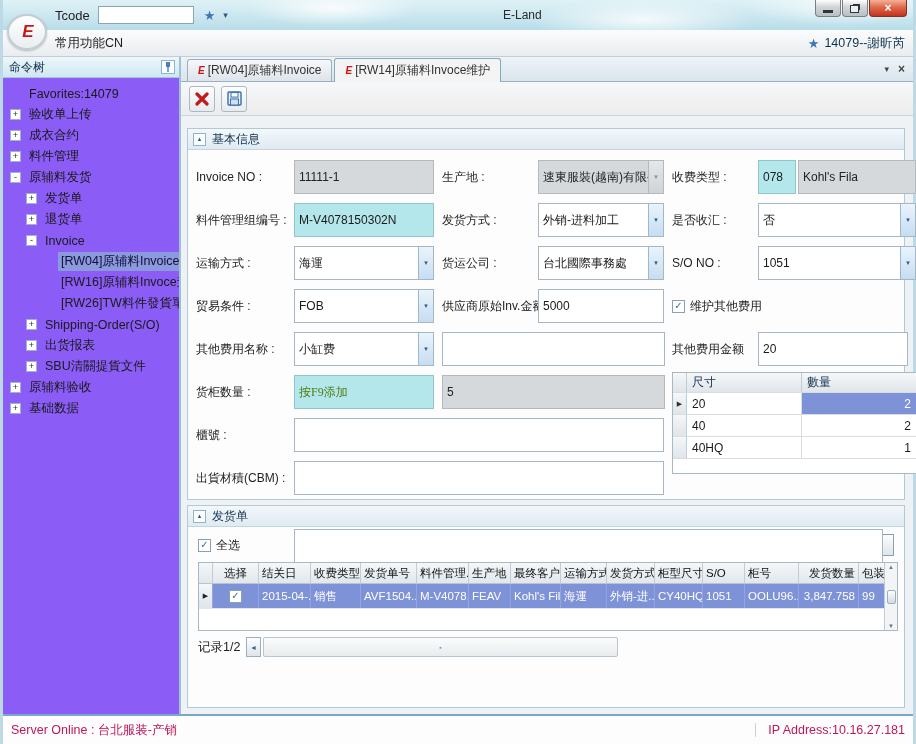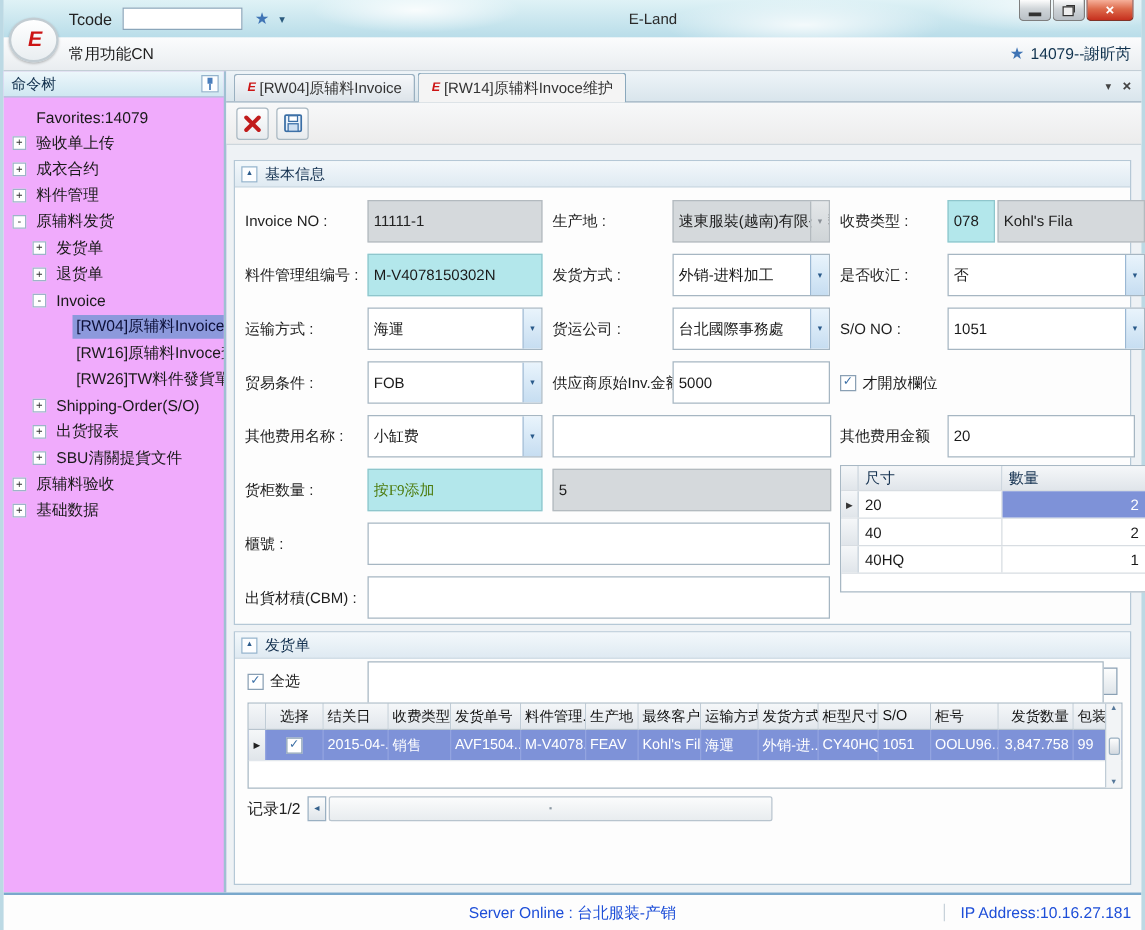--- a/index.html
+++ b/index.html
@@ -36,21 +36,21 @@
   .ribbon { height:27px; flex:0 0 27px; background:linear-gradient(#fbfcfd,#e9edf0);
     border-bottom:1px solid #c3ced6; display:flex; align-items:center; position:relative; }
   .home-tab { margin-left:52px; font-size:12.5px; color:#1c1c1c; }
   .user-badge { position:absolute; right:8px; display:flex; align-items:center; gap:5px; font-size:12.5px; color:#10324e; }
   .user-badge .star { color:#3f74b5; font-size:13px; }
 
   
   .body { flex:1 1 auto; display:flex; min-height:0; background:#eef2f5; }
 
   
-  .sidebar { width:178px; flex:0 0 178px; background:#f0abfc; border-right:2px solid #9fc0d2; display:flex; flex-direction:column;justify-content:center; }
+  .sidebar { width:178px; flex:0 0 178px; background:#8b5cf6; border-right:2px solid #9fc0d2; display:flex; flex-direction:column;justify-content:center; }
   .sidebar-header { height:21px; background:linear-gradient(#edf7fb,#cfe7f1); border-bottom:1px solid #aac6d6;
     display:flex; align-items:center; padding:0 4px 0 6px; font-size:12px; color:#12314e; }
   .pin-box { margin-left:auto; width:14px; height:14px; border:1px solid #93b3cc; background:#fdfeff;
     display:flex; align-items:center; justify-content:center; }
   .pin-box svg { display:block; }
   .tree { flex:1; overflow:hidden; padding-top:5px; }
   .titem { height:21px; display:flex; align-items:center; cursor:default; }
   .titem .exp { width:11px; height:11px; flex:0 0 11px; border:1px solid #9db4c8; background:#fff;
     font-size:9px; line-height:9px; text-align:center; color:#333; margin-right:5px; }
   .titem .exp:empty { border-color:transparent; background:transparent; }
@@ -158,21 +158,21 @@
   .grid-footer { display:flex; align-items:center; margin:4px 10px 0 10px; height:24px; }
   .rec-label { font-size:12.5px; color:#222; width:48px; }
   .hs-left { width:15px; height:20px; border:1px solid #9ab0c2; background:linear-gradient(#fdfdfd,#dfe5ea);
     display:flex; align-items:center; justify-content:center; font-size:7px; color:#35618c; }
   .hs-track { width:355px; height:20px; border:1px solid #b8c4ce; background:linear-gradient(#fbfcfc,#e8ecef);
     border-radius:2px; display:flex; align-items:center; justify-content:center; margin-left:2px; }
   .hs-grip { font-size:7px; color:#8a97a2; }
 
   
   .statusbar { height:30px; flex:0 0 30px; background:#fdfdfd; border-top:2px solid #7aa8cc;
-    display:flex; align-items:center; padding:4px 8px; font-size:12.5px; color:#1d4ed8; position:relative;justify-content:center; }
+    display:flex; align-items:center; padding:4px 8px; font-size:12.5px; color:#be185d; position:relative; }
   .status-right { position:absolute; right:8px; padding-left:12px; border-left:1px solid #c8d2da; }
 </style>
 </head>
 <body>
 
 <div class="window">
 
   <div class="titlebar">
     <div class="app-logo">
         <b>E</b>
@@ -382,21 +382,21 @@
               <div class="field dd w140">
                   <span>FOB</span>
                   <span class="dd-btn">▾</span>
                 </div>
                 <span class="gap"></span>
               <span class="flabel w-lab2">供应商原始Inv.金额 :</span>
               <div class="field w126">5000</div>
                 <span class="gap"></span>
               <span class="chk-row">
                 <span class="checkbox">✓</span>
-                <span>才開放欄位</span>
+                <span>维护其他费用</span>
               </span>
             </div>
 
             <div class="zoneB">
               <div class="zoneB-left">
 
                 <div class="frow">
                   <span class="flabel w-lab1">其他费用名称 :</span>
                   <div class="field dd w140">
                       <span>小缸费</span>

